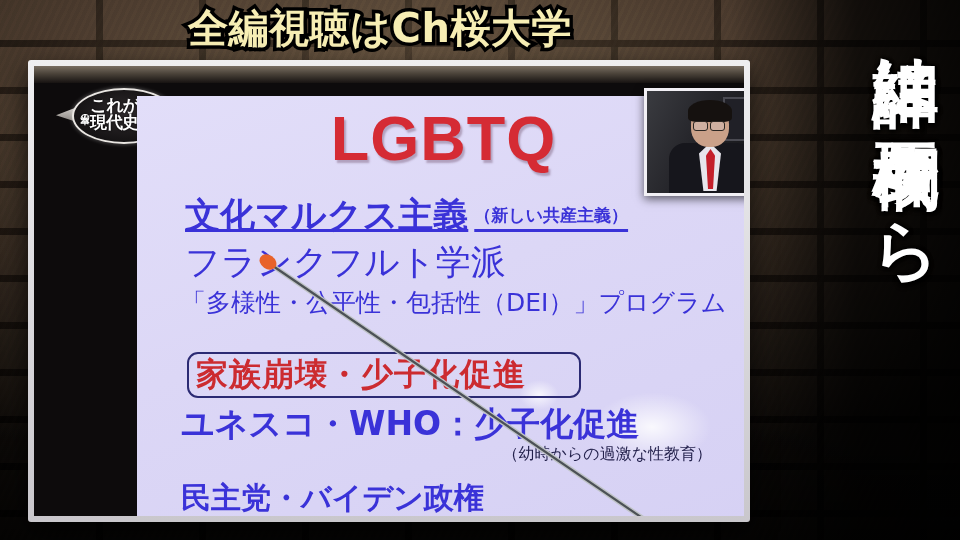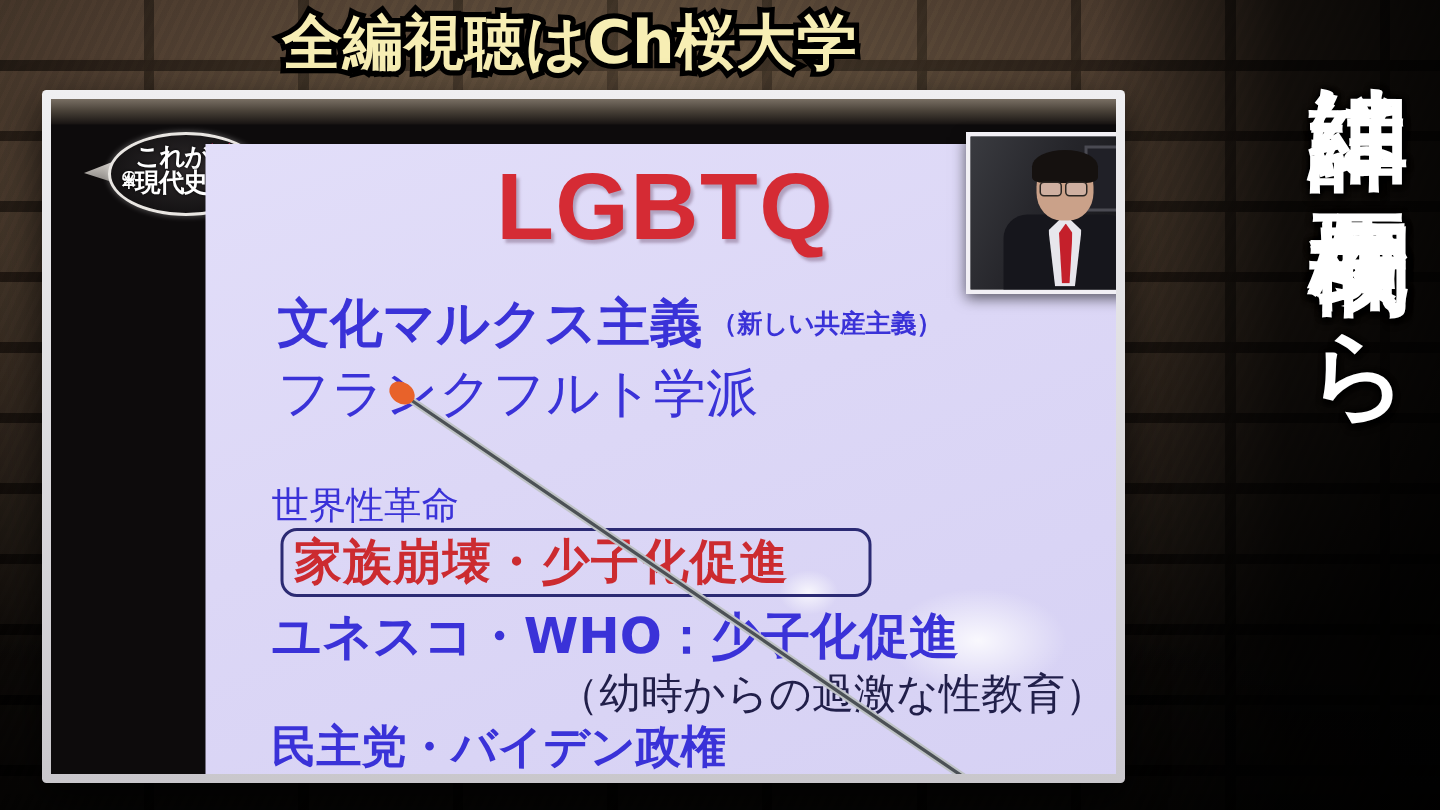--- a/index.html
+++ b/index.html
@@ -135,40 +135,40 @@
   }
 
   #slide-title{
     position:absolute;left:0;top:6px;width:613px;text-align:center;
     font-size:63px;font-weight:bold;color:#d52b34;letter-spacing:1px;
     text-shadow:2px 3px 2px rgba(120,90,120,.45);
     font-family:"Liberation Sans","DejaVu Sans",sans-serif;
   }
 
   .line{position:absolute;color:#3a32d8;white-space:nowrap;}
-  .bold{font-weight:bold;}
+  .bold{font-weight:bold;text-decoration:underline;}
   #l1{left:48px;top:96px;font-size:35px;}
   #l1 .sub{font-size:17px;font-weight:bold;vertical-align:6px;margin-left:6px;}
   #l2{left:48px;top:143px;font-size:35px;}
   #l3{left:44px;top:190px;font-size:25px;}
   #l4{left:44px;top:224px;font-size:25px;}
 
   #highlight-box{
     position:absolute;left:50px;top:256px;width:390px;height:42px;
     border:2px solid #2b2a73;border-radius:11px;
     display:flex;align-items:center;font-family:Liberation Mono, monospace;
   }
   #highlight-box .txt{
     font-size:32px;font-weight:bold;color:#cc2b30;white-space:nowrap;
     margin-left:7px;letter-spacing:1px;
   }
 
   #l6{left:44px;top:306px;font-size:33px;font-weight:bold;}
   #l7{position:absolute;left:0;top:348px;width:575px;text-align:right;
-      font-size:28px;color:#211f4a;white-space:nowrap;padding-left:26px;}
+      font-size:16px;color:#211f4a;white-space:nowrap;}
   #l8{left:44px;top:382px;font-size:30px;font-weight:bold;}
   #l9{left:40px;top:428px;font-size:30px;}
 
   
   #pointer{position:absolute;left:0;top:0;width:613px;height:432px;pointer-events:none;}
 
   
   #pip{
     position:absolute;left:610px;top:22px;width:118px;height:102px;
     border:3px solid #f2f0f5;
@@ -243,21 +243,21 @@
 
     <div id="slide">
       <div class="sheen"></div>
       <div class="sheen2"></div>
 
       <div id="slide-title">LGBTQ</div>
 
       <div class="line bold" id="l1"><span>文化マルクス主義</span><span class="sub">（新しい共産主義）</span></div>
 
       <div class="line" id="l2">フランクフルト学派</div>
-      <div class="line" id="l4">世界性革命</div>
+      <div class="line" id="l3">「多様性・公平性・包括性（DEI）」プログラム</div>
 
       <div id="highlight-box">
         <span class="txt">家族崩壊・少子化促進</span>
       </div>
 
       <div class="line" id="l6">ユネスコ・WHO：少子化促進</div>
       <div id="l7">（幼時からの過激な性教育）</div>
       <div class="line" id="l8">民主党・バイデン政権</div>
       <div class="line" id="l9">アマゾン・アップル・アルファベット等</div>
 

